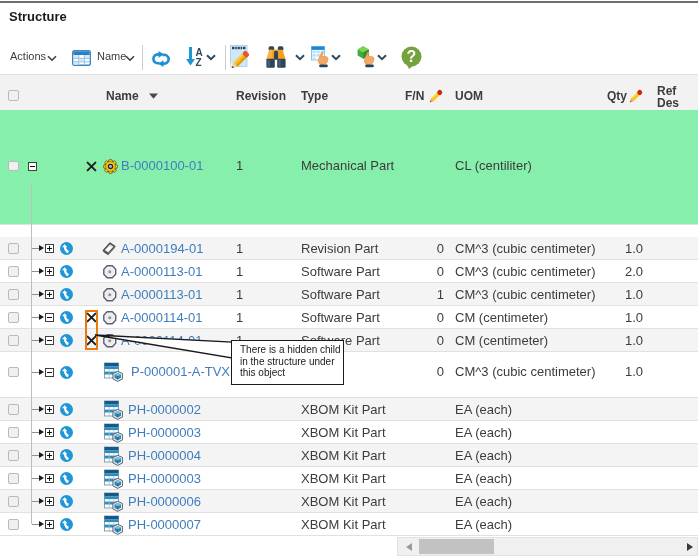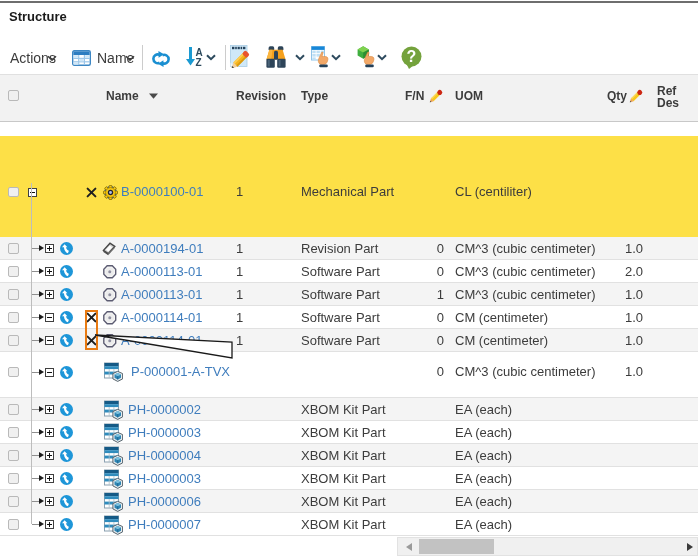--- a/index.html
+++ b/index.html
@@ -1,19 +1,19 @@
 <!DOCTYPE html>
 <html><head><meta charset="utf-8">
 <style>
 * { margin:0; padding:0; box-sizing:border-box; }
 body { font-family:"Liberation Sans",sans-serif; background:#ffffff; }
 #page { position:relative; width:698px; height:560px; background:#ffffff; overflow:hidden; }
 #topbar { position:absolute; left:0; top:1px; width:698px; height:2px; background:#6e6e6e; }
 .title { position:absolute; left:9px; top:9px; font-size:13px; font-weight:bold; color:#1a1a1a;text-align:center; }
-.tbt { position:absolute; font-size:14px; color:#3c3c3c; }
+.tbt { position:absolute; font-size:11px; color:#3c3c3c; }
 .vsep { position:absolute; top:45px; width:1px; height:25px; background:#cccccc; }
 #hdr { position:absolute; left:0; top:74px; width:698px; height:48px; background:#f2f2f2; border-bottom:1px solid #c8c8c8; border-top:1px solid #e0e0e0; }
 .hx { position:absolute; font-size:12px; font-weight:bold; color:#3c3c3c; }
 .row { position:absolute; left:0; width:698px; border-bottom:1px solid #e1e1e1; }
 .tx { position:absolute; font-size:13px; color:#3c3c3c; white-space:nowrap; }
 .lnk { position:absolute; font-size:13px; color:#3f7dbd; white-space:nowrap; }
 .cb { position:absolute; width:10.5px; height:10.5px; border:1px solid #b9b9b9; border-radius:2px; background:#f0f0f0; }
 .ebox { position:absolute; width:9px; height:9px; border:1px solid #3f3f3f; background:#ffffff; }
 </style></head>
 <body>
@@ -151,21 +151,21 @@
       <g transform="rotate(-45 8 8)">
         <rect x="2.6" y="6.2" width="9.6" height="3.8" fill="#f7c81d"></rect>
         <rect x="2.6" y="6.2" width="9.6" height="1.2" fill="#fada60"></rect>
         <rect x="2.6" y="9935" width="0" height="0"></rect>
         <circle cx="13.2" cy="8.1" r="2.5" fill="#cc2713"></circle>
         <polygon points="2.6,6.2 -0.8,8.1 2.6,10" fill="#f0a04c"></polygon>
         <polygon points="0.6,7.2 -0.8,8.1 0.6,9" fill="#4f4f4f"></polygon>
       </g>
     </svg>
 <div class="hx" style="left:657px;top:85px;line-height:12px">Ref<br>Des</div>
-<div class="row" style="top:136px;height:115px;background:#fde047">
+<div class="row" style="top:110px;height:115px;background:#86efac">
       <div class="cb" style="left:8px;top:50.5px"></div>
       <div class="ebox" style="left:27.5px;top:51.5px"></div>
       <div style="position:absolute;left:29.5px;top:55.5px;width:5px;height:1.4px;background:#111"></div>
       <svg width="11" height="11" viewBox="0 0 11 11" style="position:absolute;left:86px;top:50.5px">
         <path d="M1.6 1.6 L9.4 9.4 M9.4 1.6 L1.6 9.4" stroke="#1f1f1f" stroke-width="2" stroke-linecap="round"></path>
       </svg>
       <svg width="15" height="15" viewBox="0 0 15 15" style="position:absolute;left:103px;top:48.5px">
         <circle cx="7.5" cy="7.5" r="6.4" fill="#3a6bc0"></circle>
         <rect x="6.0" y="0.4" width="3.0" height="3.6" rx="0.9" fill="#f8c812" stroke="#6b5800" stroke-width="0.7" transform="rotate(0 7.5 7.5)"></rect>
         <rect x="6.0" y="0.4" width="3.0" height="3.6" rx="0.9" fill="#f8c812" stroke="#6b5800" stroke-width="0.7" transform="rotate(45 7.5 7.5)"></rect>
@@ -491,17 +491,18 @@
       </svg>
       <div class="lnk" style="left:128px;top:3.5px">PH-0000007</div>
       <div class="tx" style="left:301px;top:3.5px">XBOM Kit Part</div>
       <div class="tx" style="left:455px;top:3.5px">EA (each)</div>
     </div>
 <div style="position:absolute;left:31px;top:183px;width:1px;height:341px;background:#bdbdbd"></div>
 <div style="position:absolute;left:84.5px;top:310px;width:13px;height:40px;border:2.5px solid #e87a12"></div>
 <svg width="260" height="70" viewBox="0 0 260 70" style="position:absolute;left:91px;top:318px">
       <polygon points="4,17 141,24 141,40" fill="#ffffff" stroke="#1a1a1a" stroke-width="1.3"></polygon>
     </svg>
+<div style="position:absolute;left:231px;top:340px;width:113px;height:45px;background:#ffffff;border:1.4px solid #1a1a1a;font-size:10px;color:#1a1a1a;line-height:11.5px;padding:3px 0 0 8px">There is a hidden child<br>in the structure under<br>this object</div>
 <div style="position:absolute;left:397px;top:537px;width:301px;height:19px;background:#f0f0f0;border:1px solid #e2e2e2">
 <div style="position:absolute;left:8px;top:5px;width:0;height:0;border-right:6px solid #9a9a9a;border-top:4.5px solid transparent;border-bottom:4.5px solid transparent"></div>
 <div style="position:absolute;left:21px;top:1px;width:75px;height:15px;background:#c2c2c2"></div>
 <div style="position:absolute;right:4px;top:5px;width:0;height:0;border-left:6px solid #3a3a3a;border-top:4.5px solid transparent;border-bottom:4.5px solid transparent"></div>
 </div>
 </div>
 </body></html>

